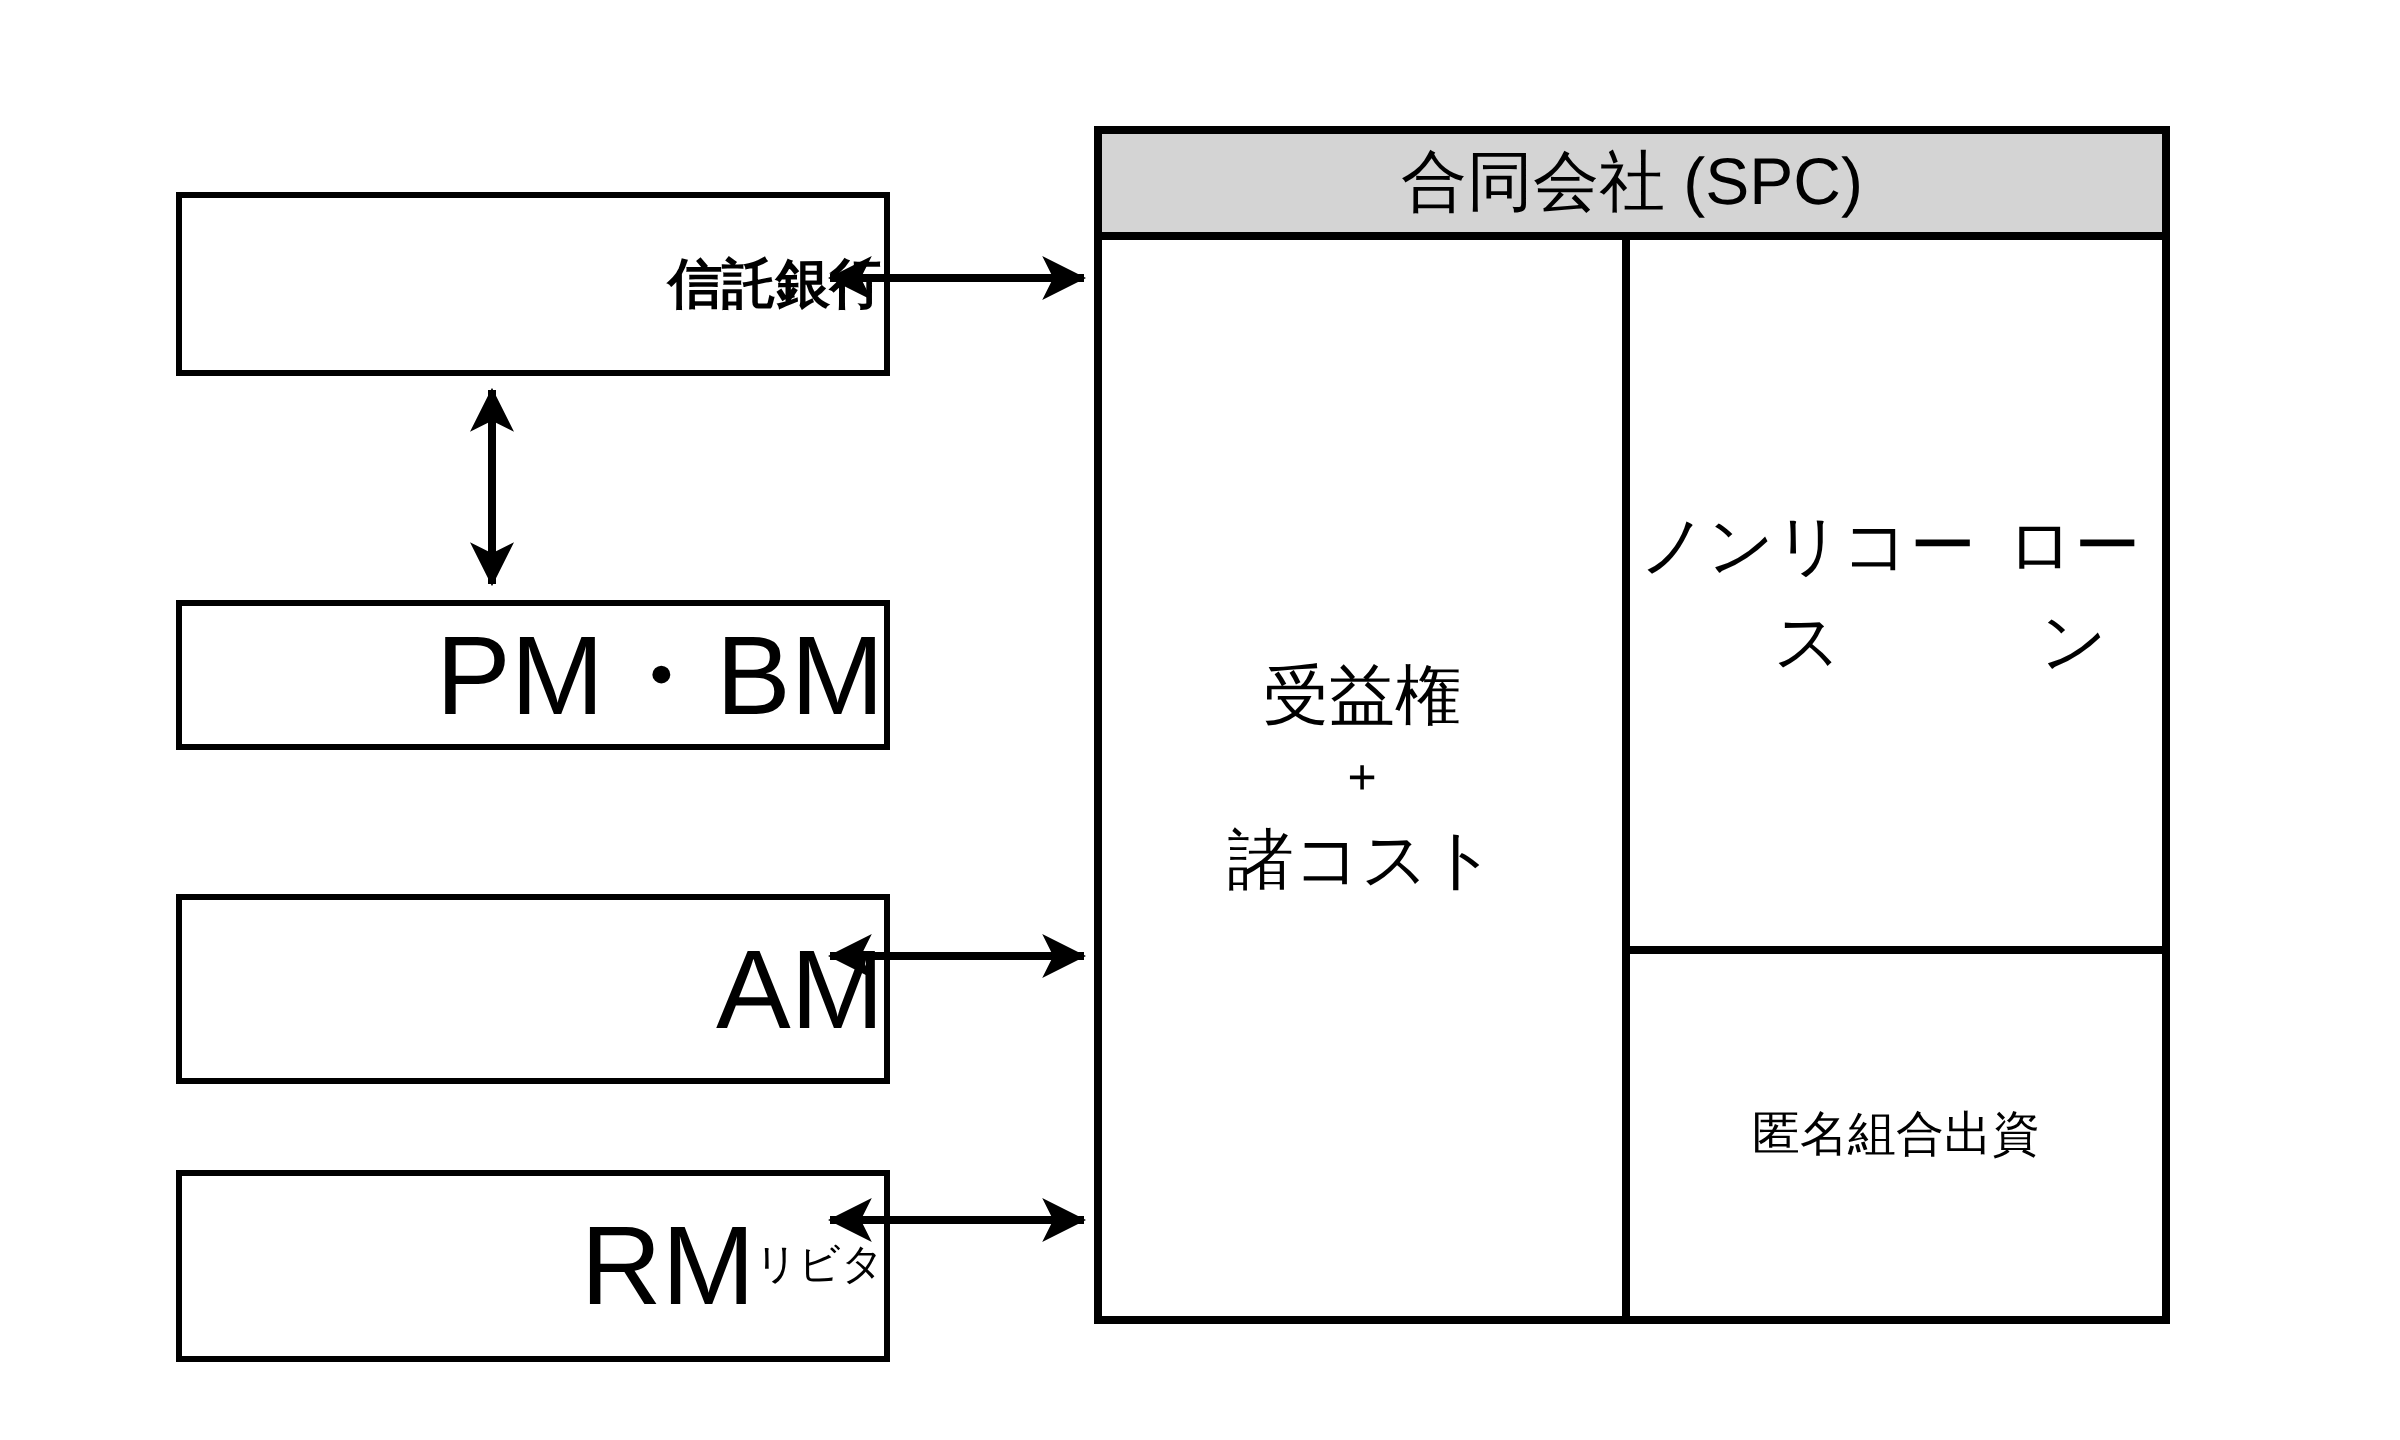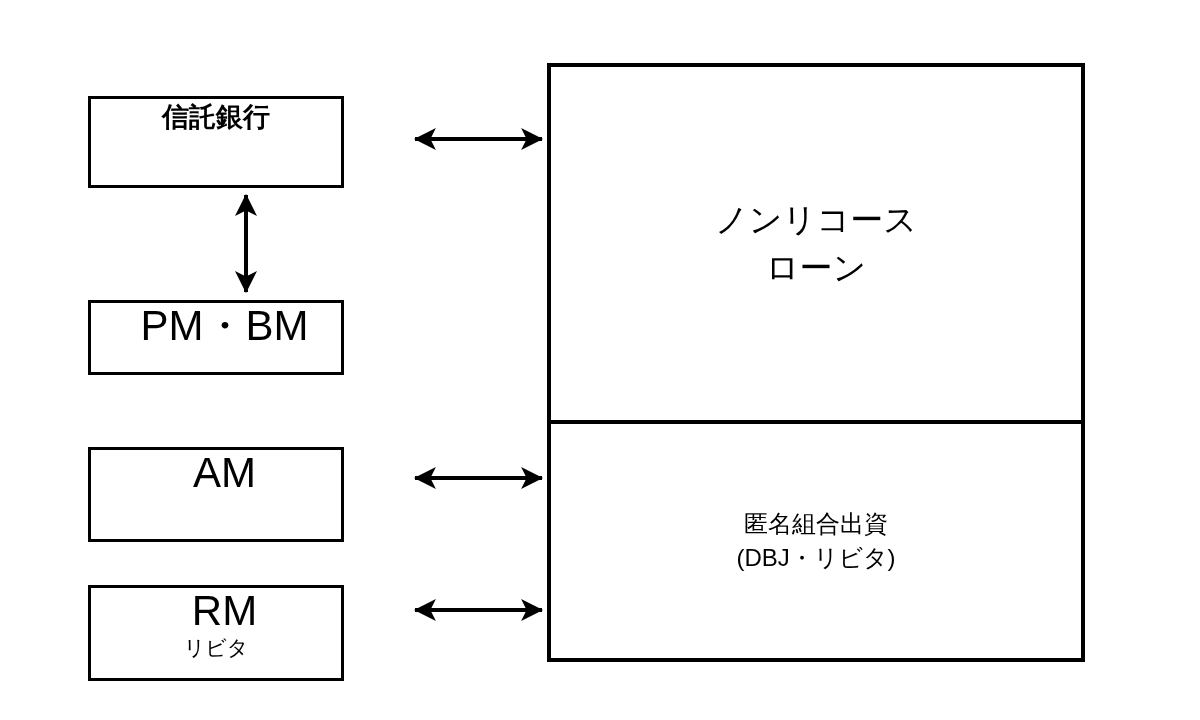--- a/index.html
+++ b/index.html
@@ -9,36 +9,36 @@
     background: #ffffff;
     font-family: "Liberation Sans", "DejaVu Sans", sans-serif;
     color: #000000;
     overflow: hidden;
   }
 
   
   .lbox {
     position: absolute;
     left: 88px;
-    width: 256px;
+    width: 357px;
     background: #ffffff;
     border: 3px solid #000000;
     display: flex;
-    flex-direction: column;
+    flex-direction: row;
     align-items: center;
-    justify-content: flex-start;
+    justify-content: flex-end;
     text-align: center;
   }
   #box-trust { top: 96px;  height: 92px; }
   #box-pmbm  { top: 300px; height: 75px; }
   #box-am    { top: 447px; height: 95px; }
   #box-rm    { top: 585px; height: 96px; }
 
   .trust-line { font-size: 27px; font-weight: bold; line-height: 36px; }
-  .big-label  { font-size: 42px; line-height: 46px; margin-left: 17px; }
+  .big-label  { font-size: 56px; line-height: 46px; margin-left: 17px; }
   .sub-label  { font-size: 21px; line-height: 28px; }
 
   
   #spc {
     position: absolute;
     left: 547px;
     top: 63px;
     width: 538px;
     height: 599px;
     border: 4px solid #000000;
@@ -65,21 +65,21 @@
     justify-content: center;
     text-align: center;
   }
   .ben-line  { font-size: 33px; line-height: 44px; }
   .plus-line { font-size: 25px; line-height: 38px; }
   #spc-right { flex: 1; display: flex; flex-direction: column; }
   #cell-loan {
     flex: 0 0 357px;
     border-bottom: 4px solid #000000;
     display: flex;
-    flex-direction: column;
+    flex-direction: row;
     align-items: center;
     justify-content: center;
     text-align: center;
   }
   .loan-line { font-size: 33px; line-height: 48px; }
   #cell-tk {
     flex: 1;
     display: flex;
     flex-direction: column;
     align-items: center;
@@ -111,29 +111,36 @@
 <div class="lbox" id="box-am">
   <div class="big-label">AM</div>
 </div>
 
 <div class="lbox" id="box-rm">
   <div class="big-label">RM</div>
   <div class="sub-label">リビタ</div>
 </div>
 
 <div id="spc">
+  <div id="spc-header">
+    <span>合同会社 (SPC)</span>
+  </div>
   <div id="spc-body">
+    <div id="cell-beneficiary">
+      <div class="ben-line">受益権</div>
+      <div class="plus-line">+</div>
+      <div class="ben-line">諸コスト</div>
+    </div>
     <div id="spc-right">
       <div id="cell-loan">
         <div class="loan-line">ノンリコース</div>
         <div class="loan-line">ローン</div>
       </div>
       <div id="cell-tk">
         <div class="tk-line">匿名組合出資</div>
-        <div class="tk-line">(DBJ・リビタ)</div>
       </div>
     </div>
   </div>
 </div>
 
 <svg id="connectors" viewBox="0 0 1200 720" xmlns="http://www.w3.org/2000/svg">
   <defs>
     <marker id="ah" viewBox="0 0 10 10" refX="9.5" refY="5" markerWidth="5.5" markerHeight="5.5" orient="auto-start-reverse">
       <path d="M0,0 L10,5 L0,10 L2.5,5 z" fill="#000000"></path>
     </marker>

